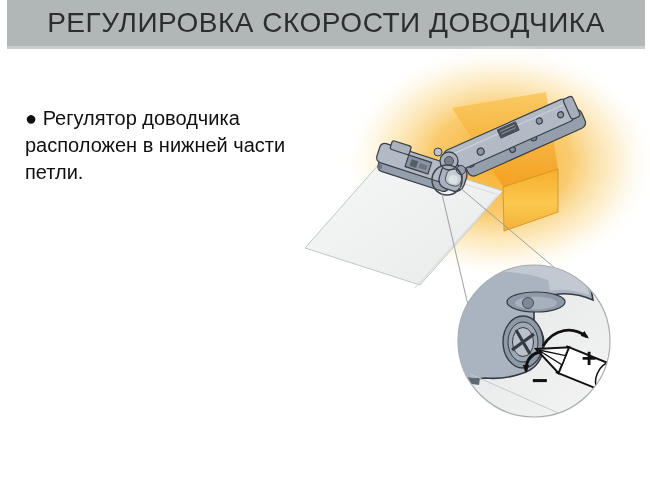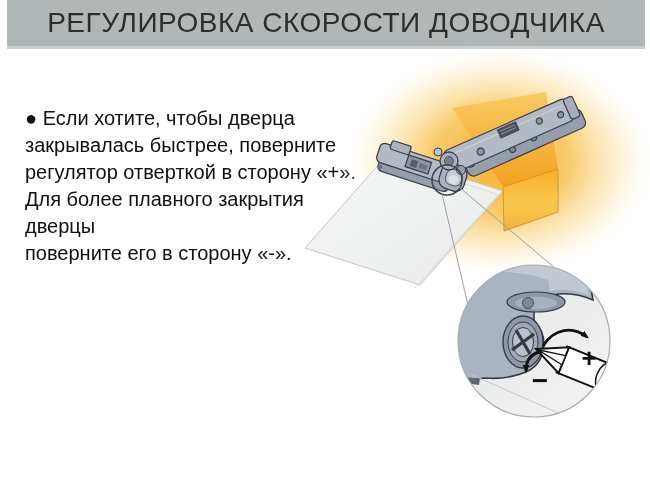--- a/index.html
+++ b/index.html
@@ -26,25 +26,23 @@
 </head>
 <body>
 
 <div class="slide">
 
   <div class="title-bar">
     <span class="title-text">РЕГУЛИРОВКА СКОРОСТИ ДОВОДЧИКА</span>
   </div>
 
   <div class="bullet-list">
-    <p>● Если хотите, чтобы дверца
-закрывалась быстрее, поверните
-регулятор отверткой в сторону «+».
-Для более плавного закрытия дверцы
-поверните его в сторону «-».</p>
+    <p>● Регулятор доводчика
+расположен в нижней части
+петли.</p>
   </div>
 
   <svg class="art" width="650" height="488" viewBox="0 0 650 488">
     <defs>
       <radialGradient id="glow" cx="50%" cy="50%" r="50%">
         <stop offset="0%" stop-color="#F6AC27" stop-opacity="1"></stop>
         <stop offset="45%" stop-color="#F8C256" stop-opacity="0.85"></stop>
         <stop offset="75%" stop-color="#FCE3A8" stop-opacity="0.5"></stop>
         <stop offset="100%" stop-color="#FFFFFF" stop-opacity="0"></stop>
       </radialGradient>

